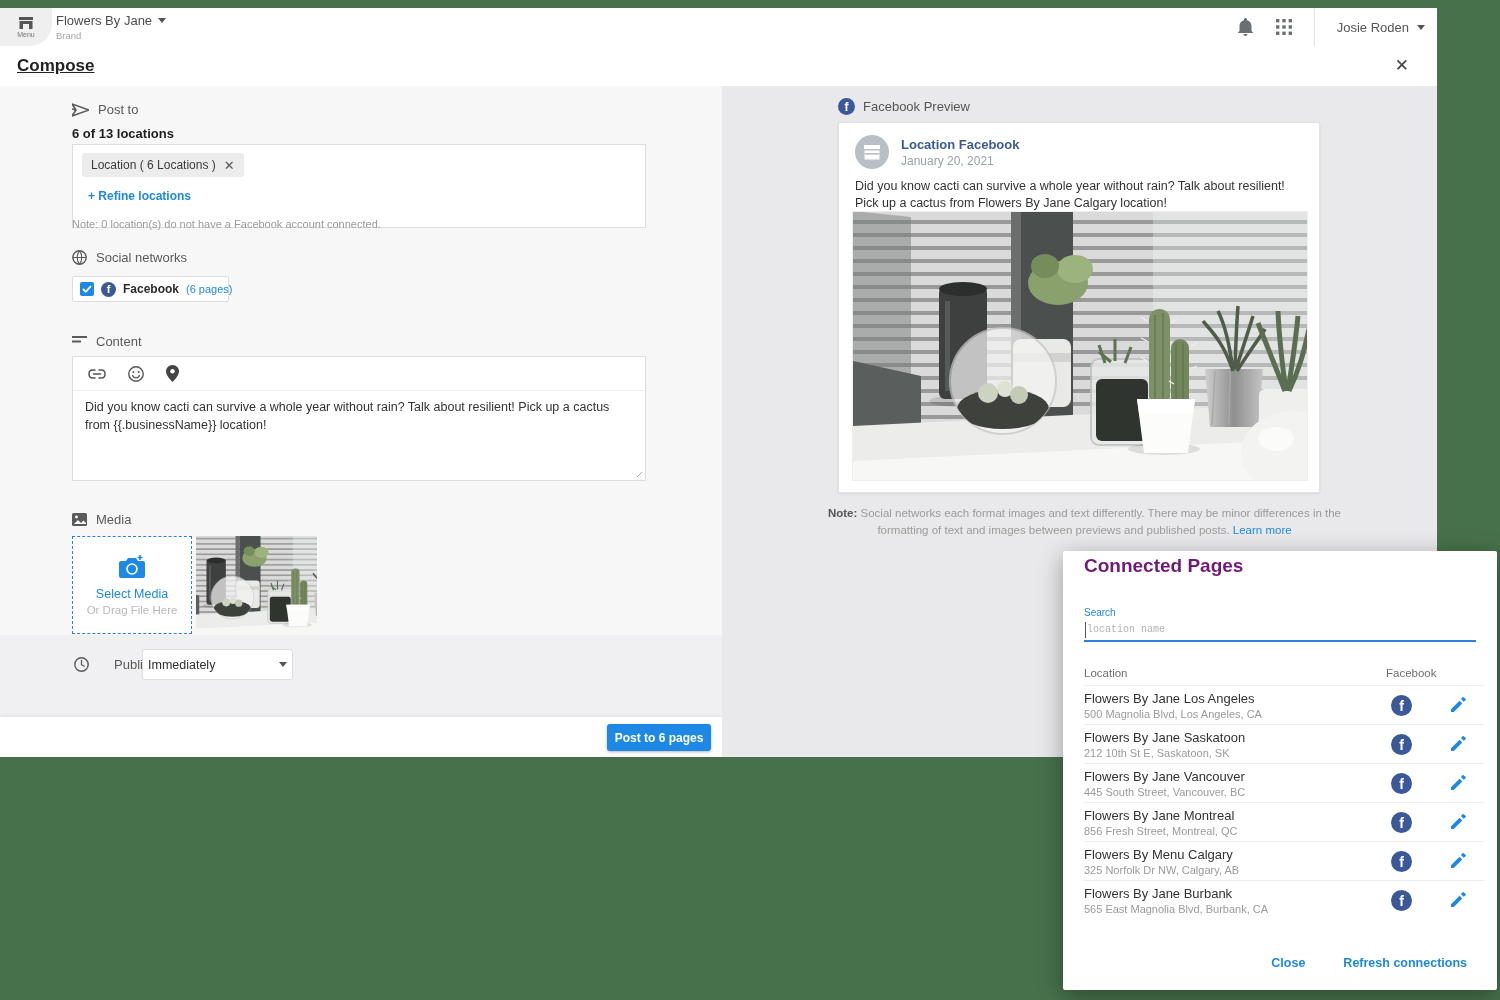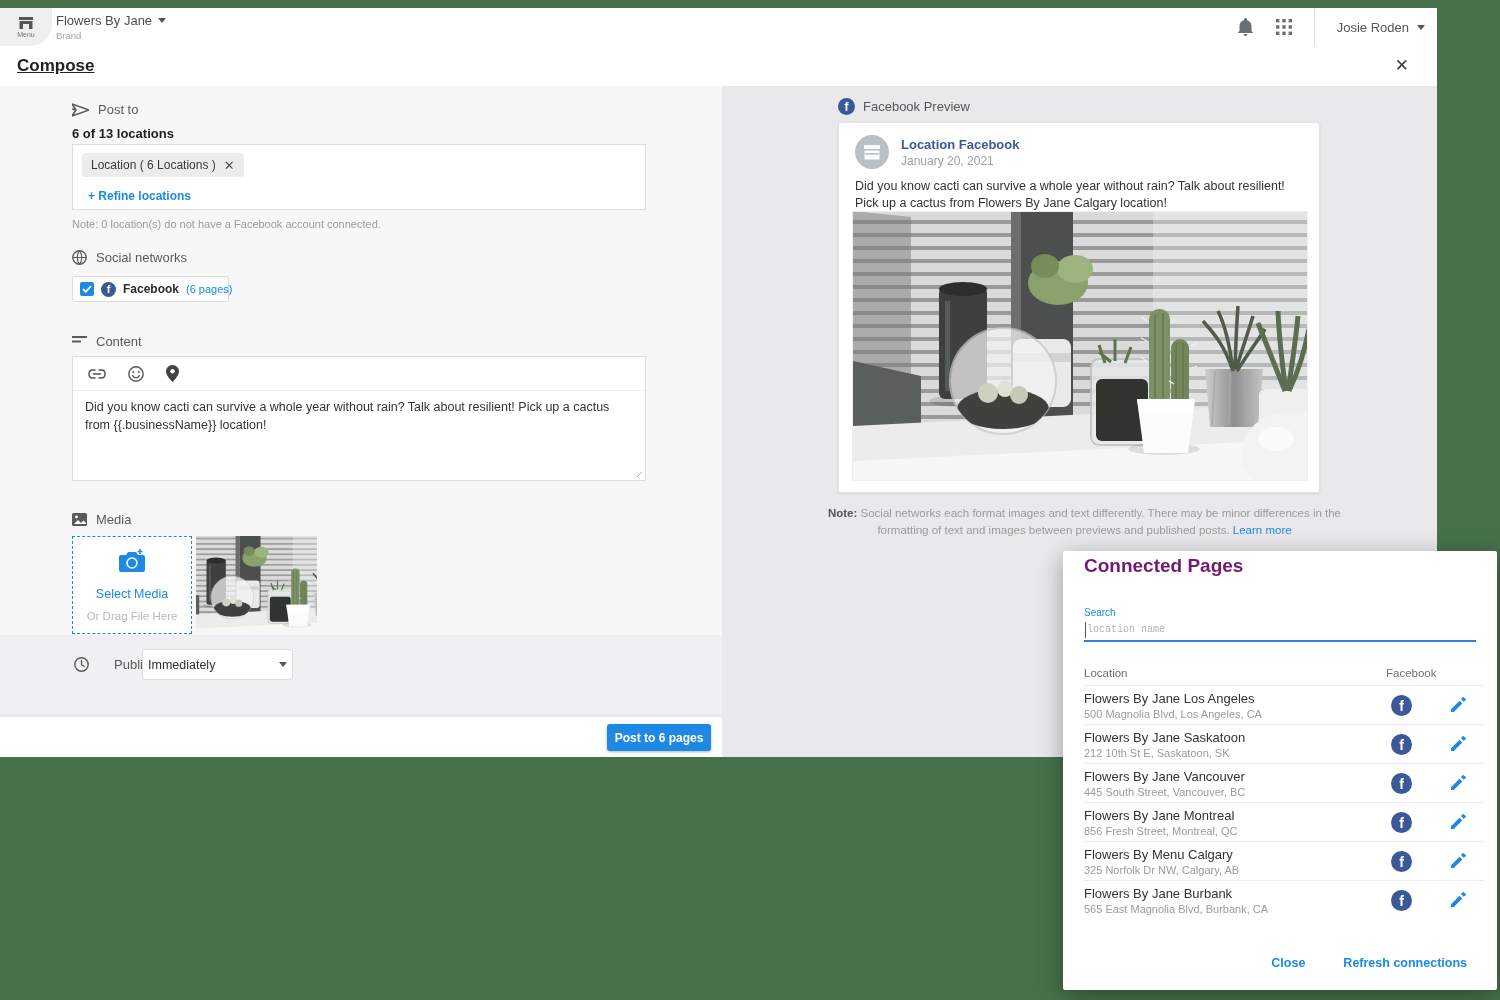--- a/index.html
+++ b/index.html
@@ -35,21 +35,21 @@
   .close-x { position:absolute; right:28px; top:9px; font-size:17px; color:#444; cursor:pointer; }
 
   
   .content { position:absolute; left:0; top:78px; width:100%; height:671px; display:flex; }
   .left-pane { position:relative; width:722px; height:671px; background:#f7f7f8; }
   .right-pane { position:relative; width:715px; height:671px; background:#e9e9eb; }
 
   .section-label { position:absolute; display:flex; align-items:center; gap:9px; font-size:13px; color:#5a5a5a; }
   .count-label { position:absolute; left:72px; top:40px; font-size:13px; font-weight:bold; color:#1e1e1e; }
 
-  .loc-card { position:absolute; left:72px; top:58px; width:574px; height:66px; background:#fff; border:1px solid #ddd; }
+  .loc-card { position:absolute; left:72px; top:58px; width:574px; height:84px; background:#fff; border:1px solid #ddd; }
   .chip { position:absolute; left:9px; top:8px; display:flex; align-items:center; gap:8px; background:#ececec;
     border-radius:3px; padding:5px 9px; font-size:12px; color:#3a3a3a; cursor:pointer; }
   .chip-x { font-size:13px; color:#555; cursor:pointer; line-height:1; }
   .refine-link { position:absolute; left:15px; top:44px; font-size:12px; font-weight:bold; color:#1e88e5; cursor:pointer; }
   .note-small { position:absolute; left:72px; top:132px; font-size:11px; color:#9b9b9b; }
 
   .fb-card { position:absolute; left:72px; top:190px; width:157px; height:26px; background:#fff; border:1px solid #ddd;
     border-radius:2px; display:flex; align-items:center; padding:0 7px; gap:7px; }
   .checkbox { width:14px; height:14px; background:#1e88e5; border-radius:2px; display:flex; align-items:center; justify-content:center; cursor:pointer; flex:0 0 auto; }
   .fb-circle { width:15px; height:15px; border-radius:50%; background:#3b5998; color:#fff; font-weight:bold; font-size:11px;
@@ -59,21 +59,21 @@
 
   .content-card { position:absolute; left:72px; top:270px; width:574px; height:125px; background:#fff; border:1px solid #ddd; }
   .content-toolbar { height:34px; border-bottom:1px solid #eee; display:flex; align-items:center; gap:22px; padding:0 15px; }
   .content-toolbar .icon-btn svg { display:block; }
   .compose-textarea { width:100%; height:89px; border:0; resize:none; outline:none; padding:8px 12px;
     font-family:"Liberation Sans", sans-serif; font-size:12.5px; color:#333; line-height:1.4; background:transparent; }
   .resize-grip { position:absolute; right:3px; bottom:3px; width:9px; height:9px; cursor:nwse-resize;
     background:linear-gradient(135deg, transparent 0 50%, #aaa 50% 55%, transparent 55% 70%, #aaa 70% 75%, transparent 75%); }
 
   .select-media-box { position:absolute; left:72px; top:450px; width:120px; height:98px; background:#fff;
-    border:1.5px dashed #2f80d9; display:flex; flex-direction:column; align-items:center; justify-content:center; gap:9px; cursor:pointer; }
+    border:1.5px dashed #2f80d9; display:flex; flex-direction:column; align-items:center; justify-content:center; gap:3px; cursor:pointer; }
   .select-media-label { font-size:12.5px; color:#1e88e5; margin-top:6px; }
   .drag-label { font-size:11.5px; color:#b9b9b9; }
   .media-thumb { position:absolute; left:196px; top:450px; width:121px; height:98px; overflow:hidden; cursor:pointer; }
   .media-thumb svg { display:block; }
 
   .publish-strip { position:absolute; left:0; top:549px; width:722px; height:82px; background:#f0f0f2; }
   .publish-label-row { position:absolute; left:74px; top:22px; display:flex; align-items:center; gap:25px; font-size:13px; color:#5a5a5a; }
   .publish-select { position:absolute; left:142px; top:14px; width:151px; height:31px; background:#fff; border:1px solid #ddd;
     border-radius:3px; display:flex; align-items:center; justify-content:space-between; padding:0 5px; cursor:pointer; }
   .publish-select .sel-value { font-size:12.5px; color:#2f2f2f; }

